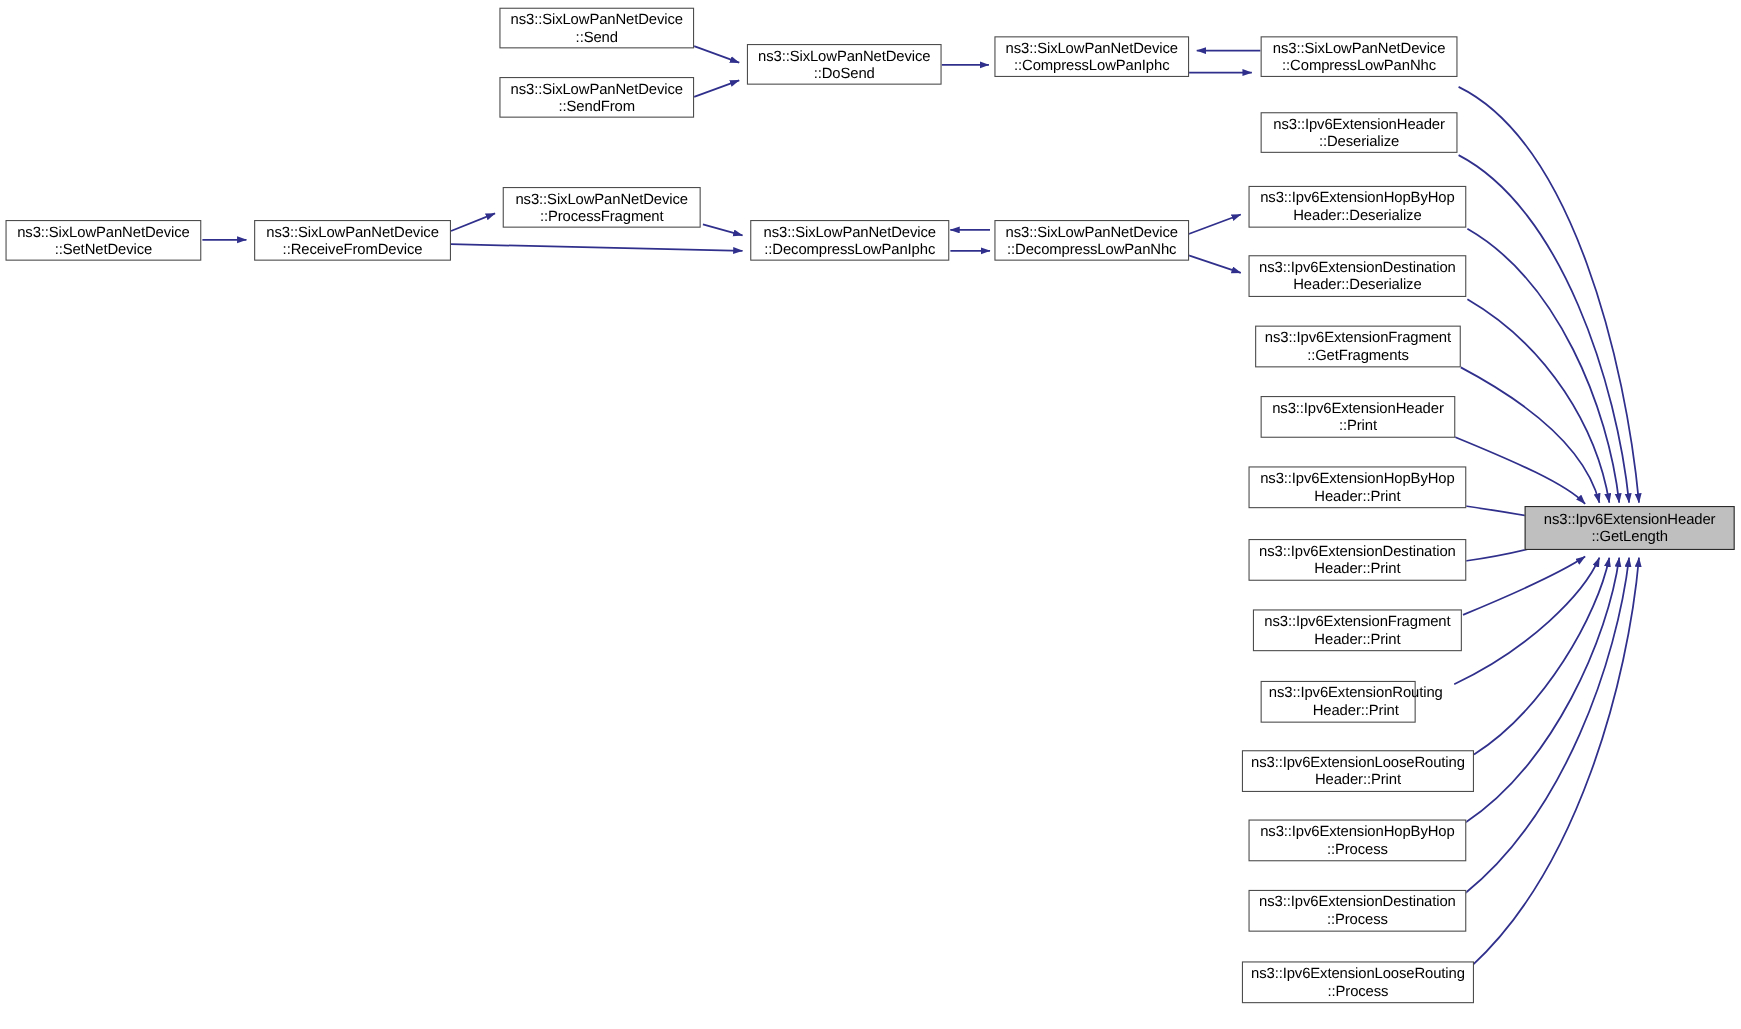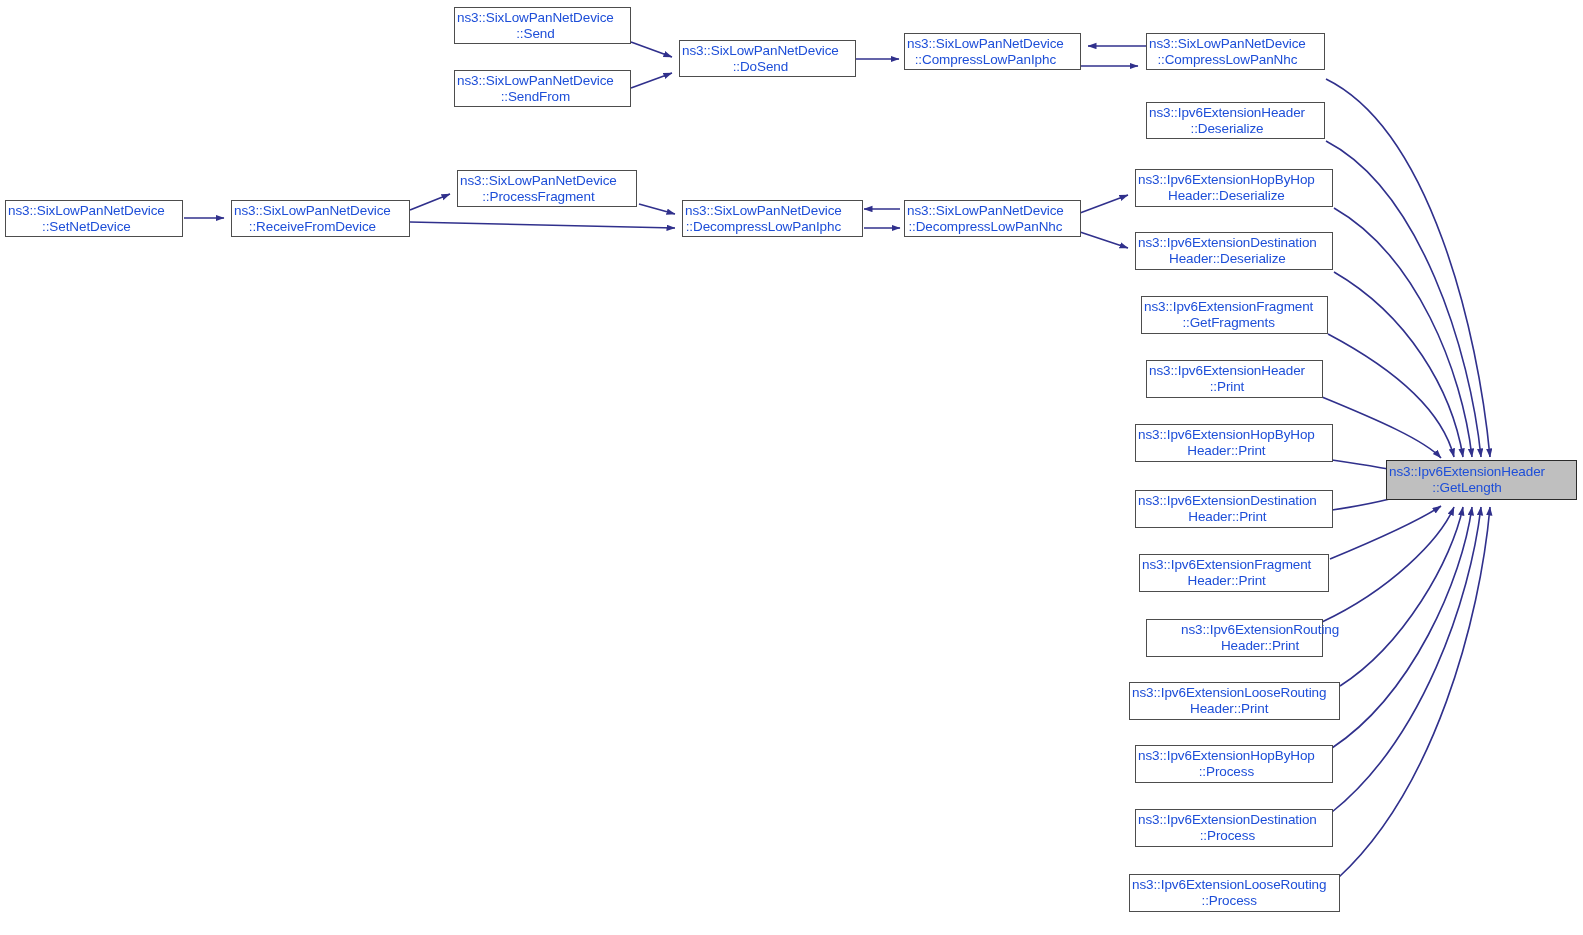--- a/index.html
+++ b/index.html
@@ -21,24 +21,24 @@
     top: 0;
     width: 1583px;
     height: 935px;
     pointer-events: none;
   }
   .node {
     position: absolute;
     box-sizing: border-box;
     border: 1px solid #4d4d4d;
     background: #ffffff;
-    color: #1d4ed8;
+    color: #000000;
     display: flex;
     align-items: center;
-    justify-content: flex-start;
+    justify-content: center;
     text-align: center;
     font-size: 13.5px;
     line-height: 16px;
     letter-spacing: -0.1px;
     white-space: pre-line;
     z-index: 3;
   }
   .node.highlight {
     background: #bfbfbf;
     border: 1px solid #2b2b2b;
@@ -175,21 +175,21 @@
 Header::Print</span>
   </div>
   <div class="node" style="left:1135px;top:490px;width:198px;height:38px;">
     <span class="label">ns3::Ipv6ExtensionDestination
 Header::Print</span>
   </div>
   <div class="node" style="left:1139px;top:554px;width:190px;height:38px;">
     <span class="label">ns3::Ipv6ExtensionFragment
 Header::Print</span>
   </div>
-  <div class="node" style="left:1146px;top:619px;width:177px;height:38px;padding-left:32px;">
+  <div class="node" style="left:1146px;top:619px;width:141px;height:38px;padding-left:32px;">
     <span class="label">ns3::Ipv6ExtensionRouting
 Header::Print</span>
   </div>
   <div class="node" style="left:1129px;top:682px;width:211px;height:38px;">
     <span class="label">ns3::Ipv6ExtensionLooseRouting
 Header::Print</span>
   </div>
   <div class="node" style="left:1135px;top:745px;width:198px;height:38px;">
     <span class="label">ns3::Ipv6ExtensionHopByHop
 ::Process</span>

